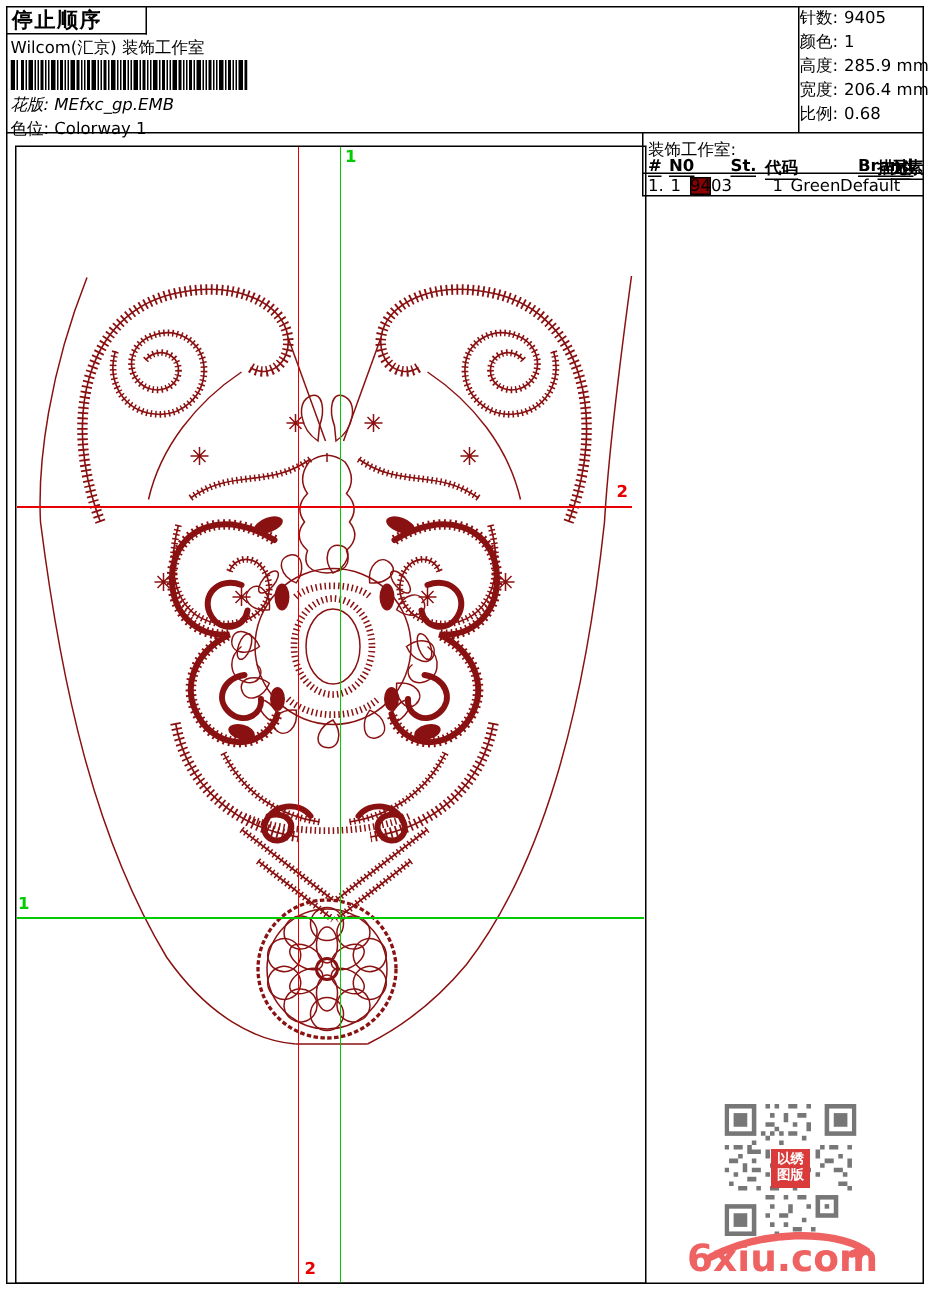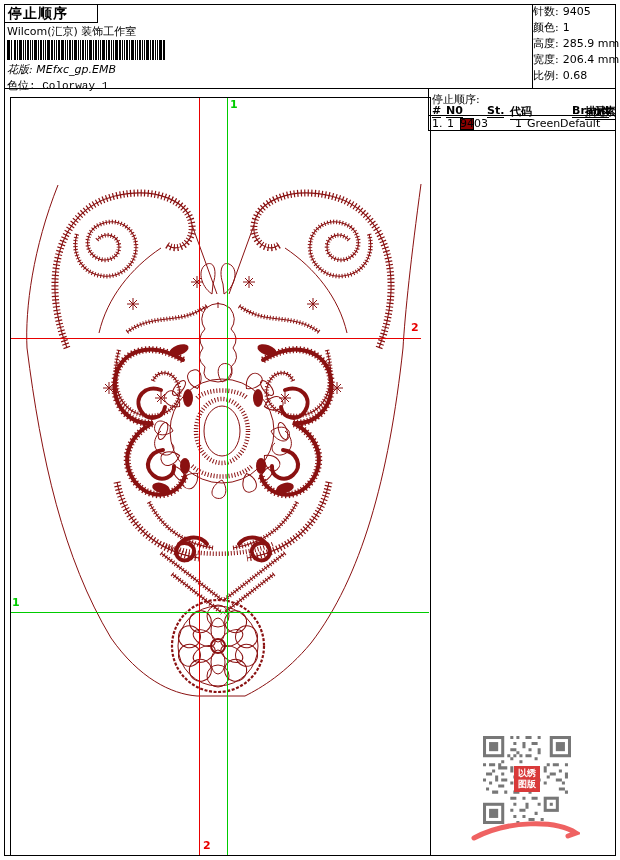--- a/index.html
+++ b/index.html
@@ -5,21 +5,21 @@
   html,body{margin:0;padding:0;background:#fff;}
   #page{position:relative;width:620px;height:860px;background:#fff;overflow:hidden;
         font-family:"DejaVu Sans","Liberation Sans",sans-serif;color:#000;font-size:11px;}
   .abs{position:absolute;}
   .page-border{left:4px;top:4px;width:610px;height:850px;border:1px solid #000;}
   .title-box{left:4px;top:4px;width:93px;height:18px;border-right:1px solid #000;border-bottom:1px solid #000;}
   .title{left:8px;top:5px;font-size:14px;font-weight:bold;letter-spacing:1px;white-space:nowrap;}
   .studio{left:7px;top:24px;white-space:nowrap;}
   .barcode{left:7px;top:40px;width:158px;height:20px;}
   .meta1{left:7px;top:62px;white-space:nowrap;font-style:italic;}
-  .meta2{left:7px;top:78px;white-space:nowrap;font-family:Liberation Mono, monospace;}
+  .meta2{left:7px;top:78px;white-space:nowrap;}
   .hline{background:#000;height:1px;}
   .vline{background:#000;width:1px;}
   .info-box{left:533px;top:4px;width:83px;height:84px;}
   .info-row{display:flex;gap:4px;line-height:16px;white-space:nowrap;}
   .stopseq-title{left:432px;top:92px;white-space:nowrap;}
   .th{position:absolute;top:104px;font-weight:bold;border-bottom:1px solid #000;white-space:nowrap;}
   .td{position:absolute;top:117px;white-space:nowrap;}
   .swatch{position:absolute;left:460px;top:118px;width:12px;height:10px;border:1px solid #000;background:#8b0000;}
   .main-box{left:10px;top:97px;width:419px;height:757px;border:1px solid #000;}
   .marker{position:absolute;font-size:11px;font-weight:bold;line-height:11px;}
@@ -147,21 +147,21 @@
       <span>宽度:</span>
       <span>206.4 mm</span>
     </div>
     <div class="info-row">
       <span>比例:</span>
       <span>0.68</span>
     </div>
   </div>
 
   <div class="abs vline" style="left:428px;top:88px;height:42px;"></div>
-  <div class="abs stopseq-title">停止顺序:</div>
+  <div class="abs stopseq-title">装饰工作室:</div>
   <span class="th" style="left:432px;">#</span>
   <span class="th" style="left:446px;">N0</span>
   <span class="th" style="left:487px;text-align:right;">St.</span>
   <span class="th" style="left:510px;">代码</span>
   <span class="th" style="left:540px;margin-left:45px;">描述</span>
   <span class="th" style="left:572px;">Brand</span>
   <span class="th" style="left:594px;">元素</span>
   <div class="abs hline" style="left:428px;top:115px;width:188px;"></div>
 
   <div>
@@ -313,14 +313,15 @@
   </svg>
   <div class="abs qr-badge">
     <div>以绣</div>
     <div>图版</div>
   </div>
 
   <div class="abs wm">
     <svg class="wm-swoosh" width="110" height="30" viewBox="0 0 110 30">
       <path d="M4,24 C38,6 86,6 106,19 L98,22" fill="none" stroke="#ef6262" stroke-width="5" stroke-linecap="round"></path>
     </svg>
+    <span class="wm-text">6xiu.com</span>
   </div>
 </div>
 
 </body></html>

